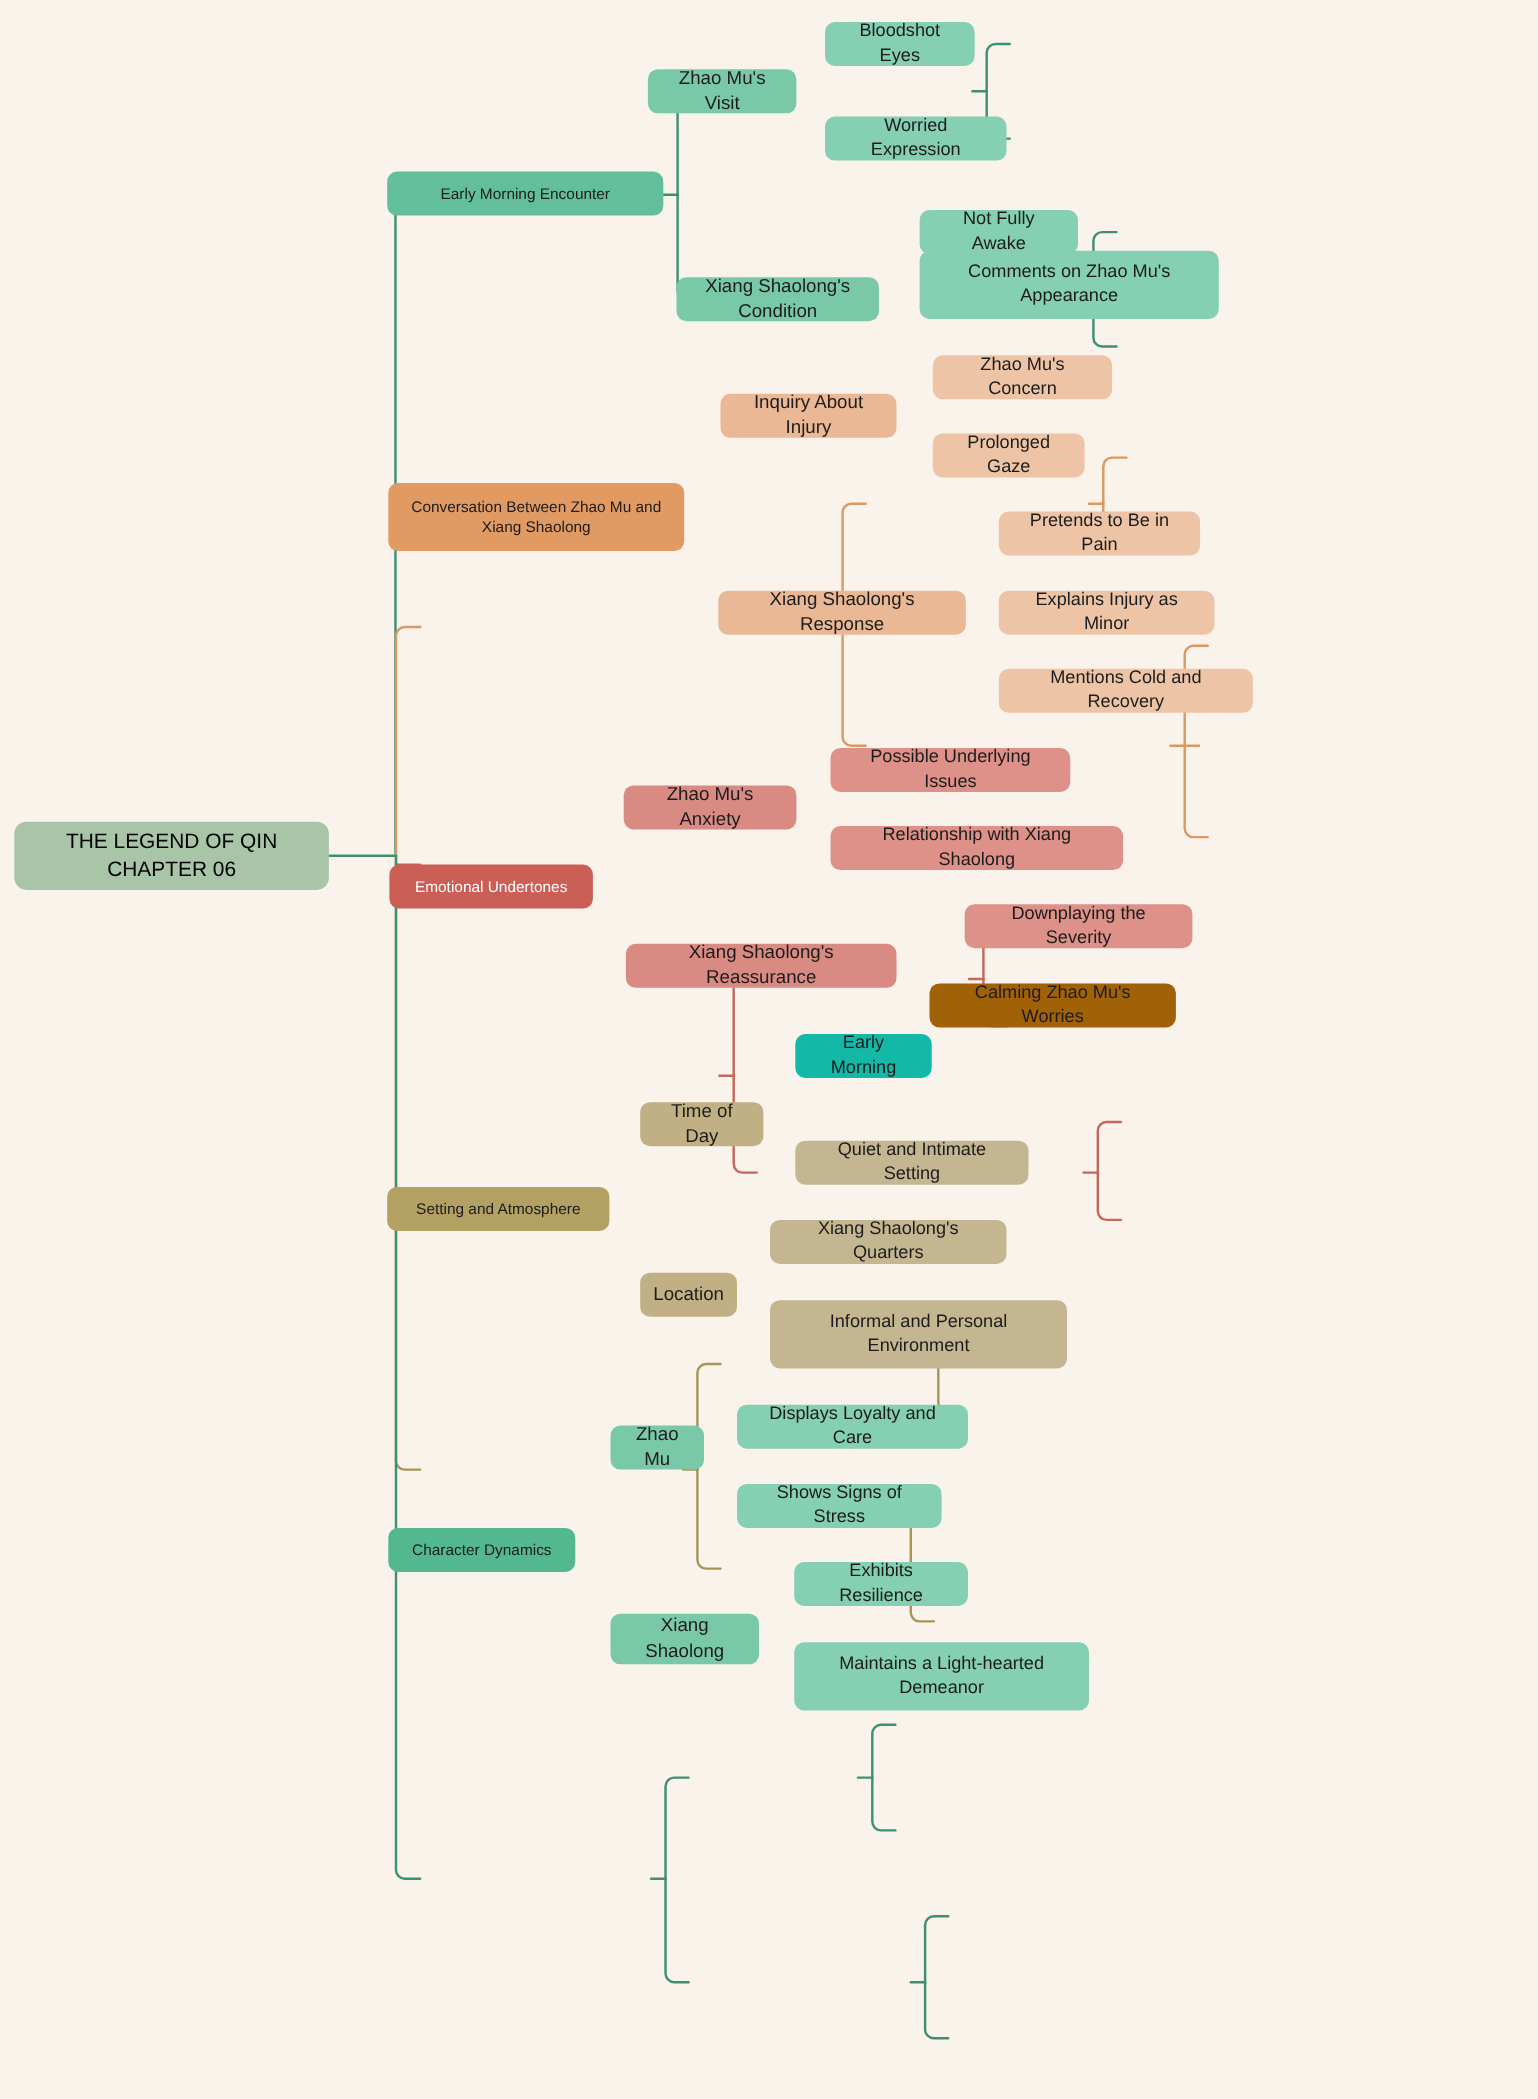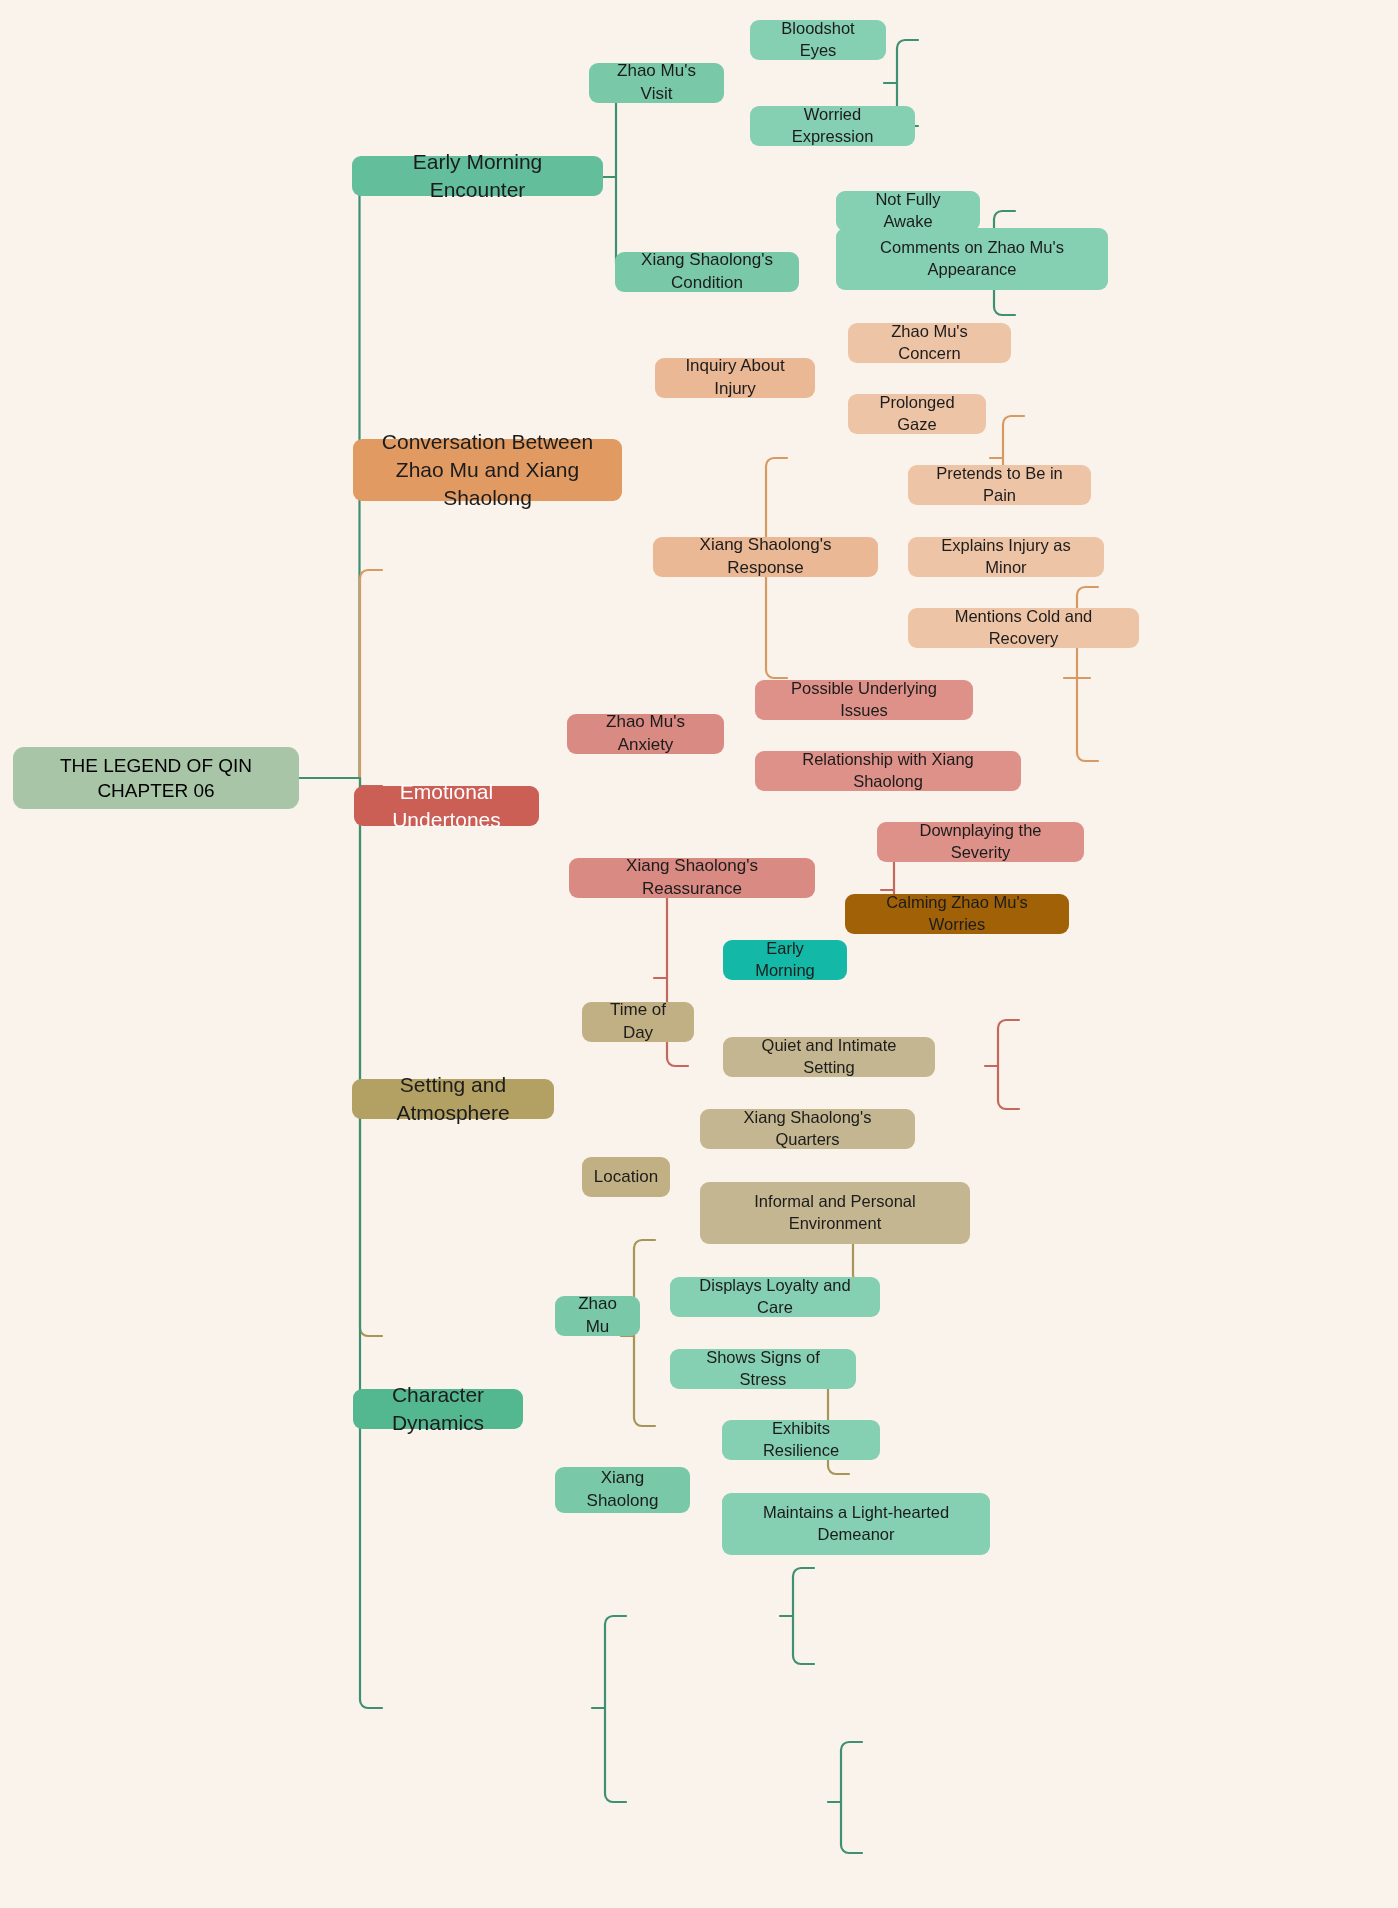--- a/index.html
+++ b/index.html
@@ -20,21 +20,21 @@
     line-height:1.33;
     color:#1c1c1c;
     padding:6px 14px;
   }
   .node.root{
     font-size:19px;
     background:#a9c5a7;
     color:#000000;
     border-radius:11px;
   }
-  .node.l1{font-size:21px;}
+  .node.l1{font-size:14px;}
   .node.l2{font-size:17px;}
   .node.l3{font-size:16.5px;}
   .white-text{color:#ffffff;}
 </style>
 </head>
 <body>
 
 <div id="canvas">
 
   <svg id="links" viewBox="0 0 1398 1908">

